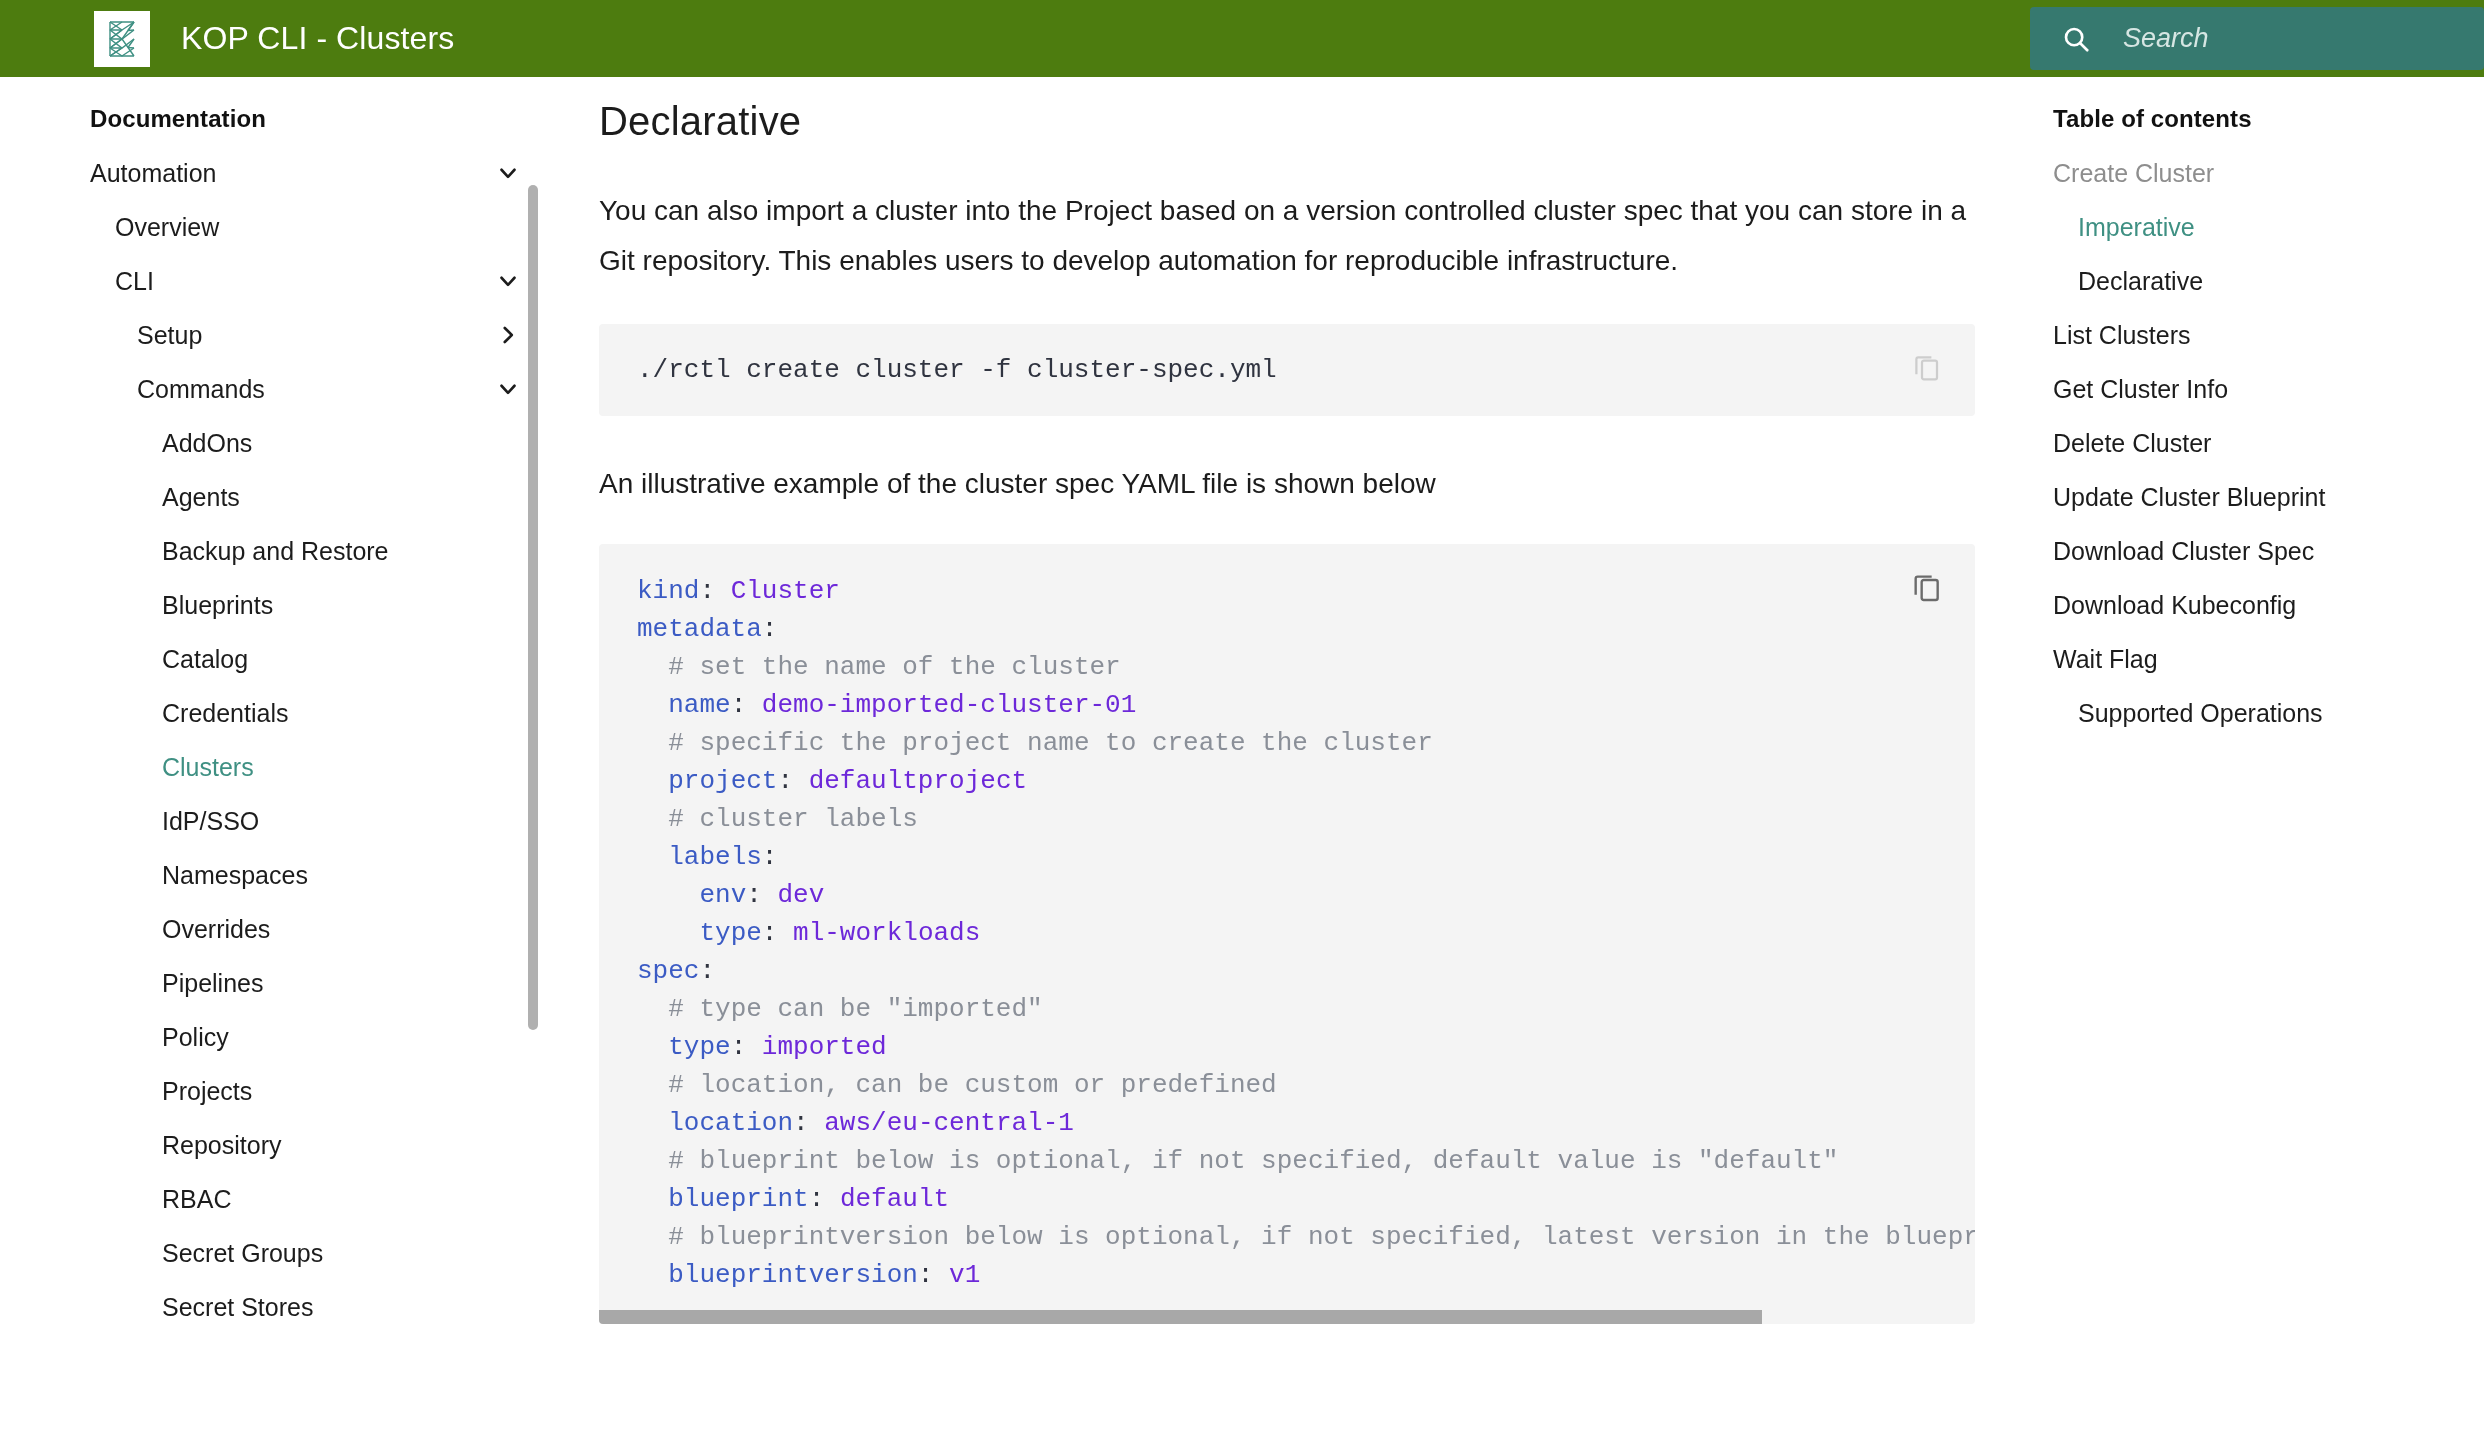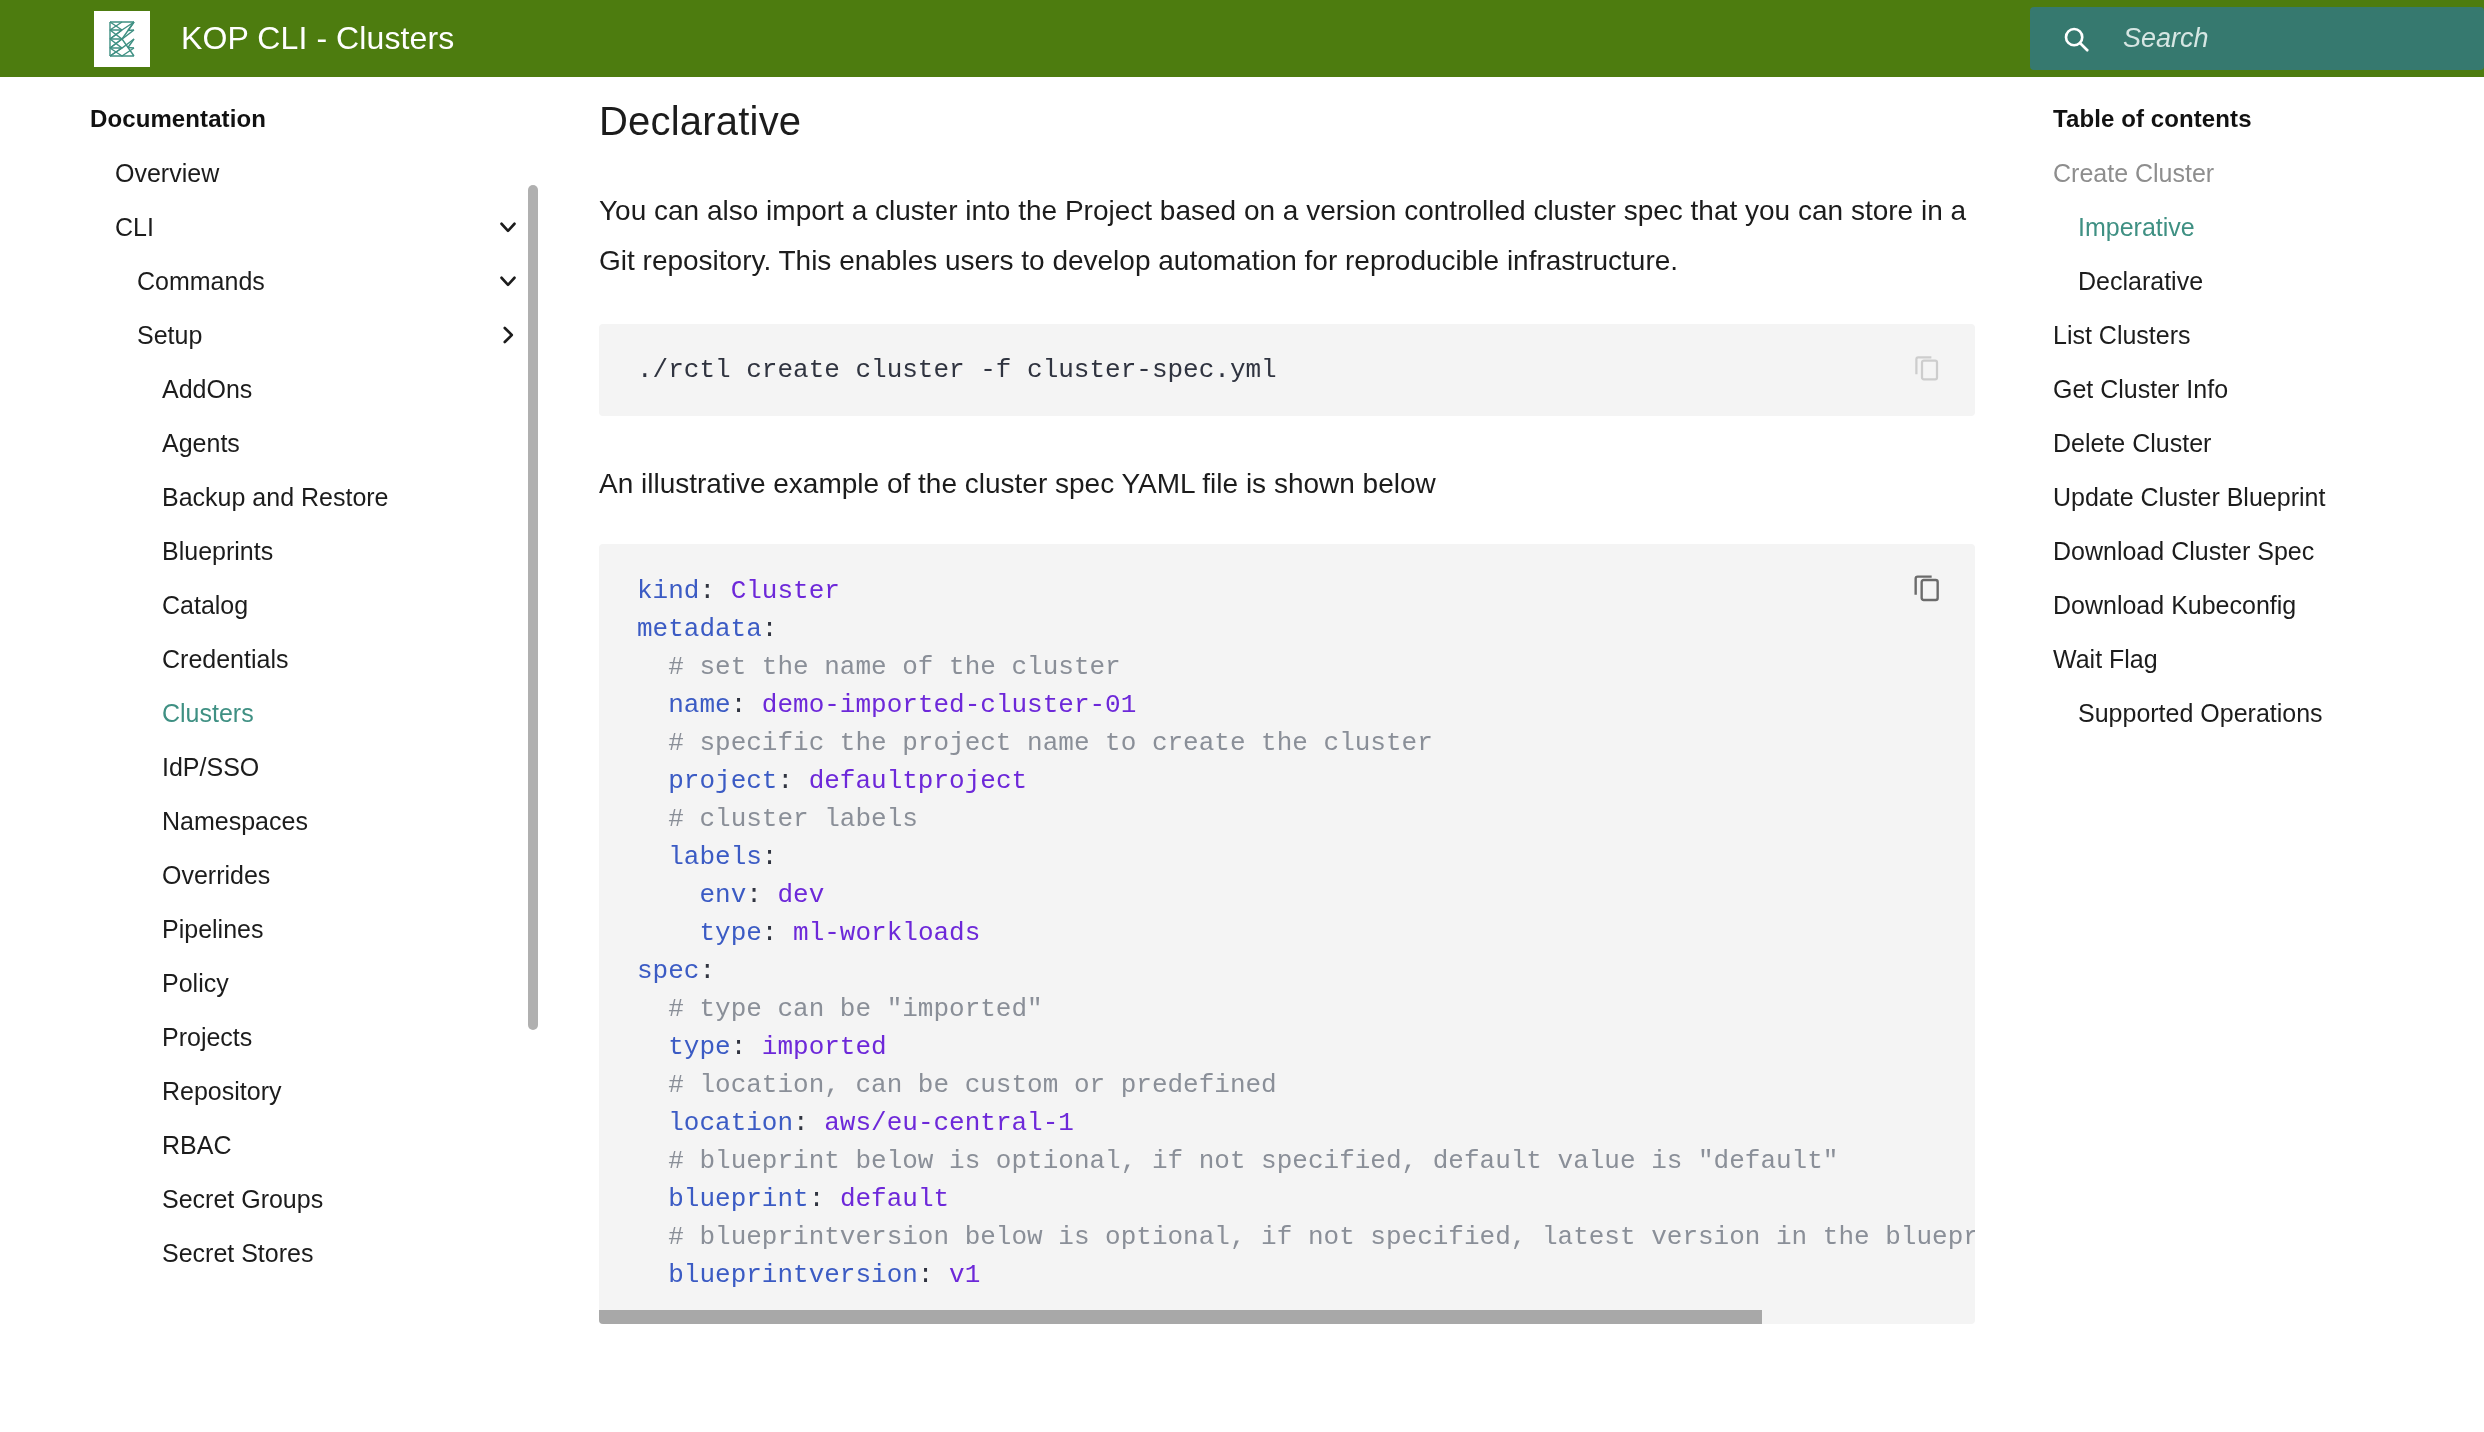--- a/index.html
+++ b/index.html
@@ -252,45 +252,53 @@
     </span>
     <input class="search-input" type="text" placeholder="Search" style="">
   </div>
 </div>
 
 <div class="page">
 
   <nav class="sidebar">
     <div class="sb-title">Documentation</div>
     <div id="sb-list">
+        <div class="sb-item lvl1">
+          <span class="lbl">Automation</span>
+          <span class="chev">
+            <svg width="26" height="26" viewBox="0 0 24 24" fill="none" stroke="#1c1c1c" stroke-width="2.4" stroke-linecap="round" stroke-linejoin="round">
+              <polyline points="6 9 12 15.5 18 9"></polyline>
+            </svg>
+          </span>
+        </div>
         <div class="sb-item lvl2">
           <span class="lbl">Overview</span>
           <span class="chev"></span>
         </div>
         <div class="sb-item lvl2">
           <span class="lbl">CLI</span>
           <span class="chev">
             <svg width="26" height="26" viewBox="0 0 24 24" fill="none" stroke="#1c1c1c" stroke-width="2.4" stroke-linecap="round" stroke-linejoin="round">
               <polyline points="6 9 12 15.5 18 9"></polyline>
             </svg>
           </span>
         </div>
         <div class="sb-item lvl3">
+          <span class="lbl">Setup</span>
+          <span class="chev">
+            <svg width="26" height="26" viewBox="0 0 24 24" fill="none" stroke="#1c1c1c" stroke-width="2.4" stroke-linecap="round" stroke-linejoin="round">
+              <polyline points="9 5.5 15.5 12 9 18.5"></polyline>
+            </svg>
+          </span>
+        </div>
+        <div class="sb-item lvl3">
           <span class="lbl">Commands</span>
           <span class="chev">
             <svg width="26" height="26" viewBox="0 0 24 24" fill="none" stroke="#1c1c1c" stroke-width="2.4" stroke-linecap="round" stroke-linejoin="round">
               <polyline points="6 9 12 15.5 18 9"></polyline>
-            </svg>
-          </span>
-        </div>
-        <div class="sb-item lvl3">
-          <span class="lbl">Setup</span>
-          <span class="chev">
-            <svg width="26" height="26" viewBox="0 0 24 24" fill="none" stroke="#1c1c1c" stroke-width="2.4" stroke-linecap="round" stroke-linejoin="round">
-              <polyline points="9 5.5 15.5 12 9 18.5"></polyline>
             </svg>
           </span>
         </div>
         <div class="sb-item lvl4">
           <span class="lbl">AddOns</span>
           <span class="chev"></span>
         </div>
         <div class="sb-item lvl4">
           <span class="lbl">Agents</span>
           <span class="chev"></span>

